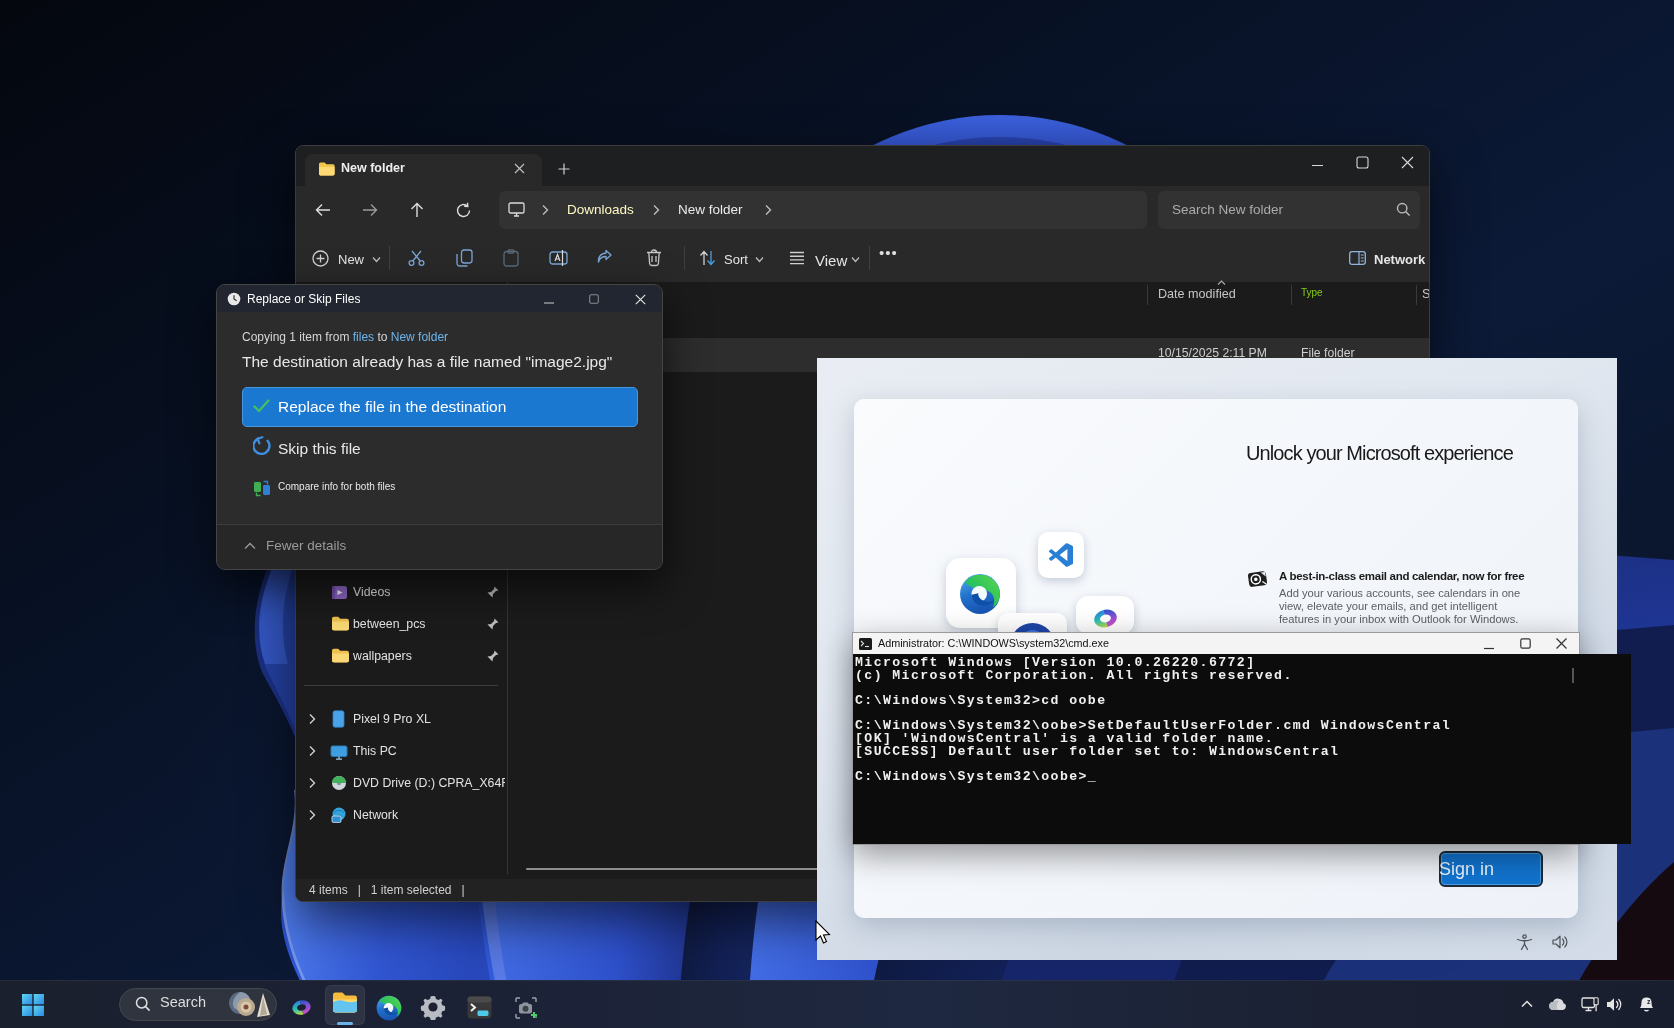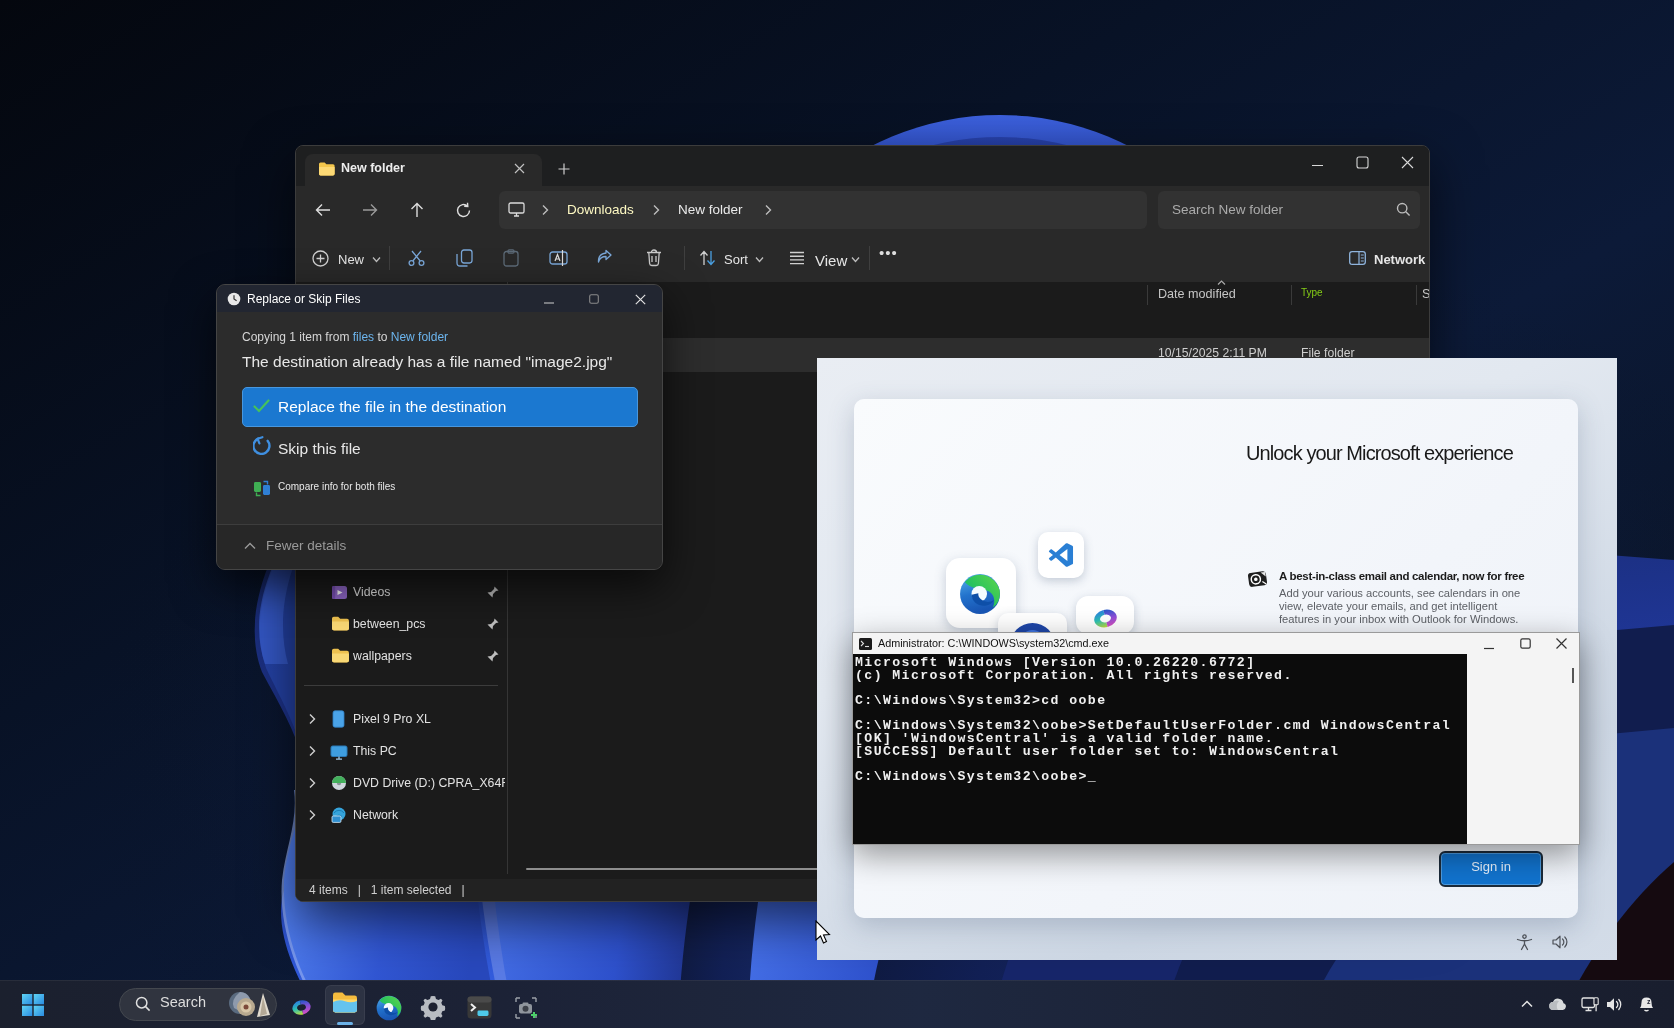--- a/index.html
+++ b/index.html
@@ -378,21 +378,21 @@
             <rect x="19" y="-6" width="25" height="50"></rect>
           </clipPath>
     </defs>
     <g transform="rotate(-14 19 19)">
     <path d="M 5,19 a 14,10.8 0 1 0 28,0 a 14,10.8 0 1 0 -28,0 Z M 12.2,19 a 6.8,4.6 0 1 0 13.6,0 a 6.8,4.6 0 1 0 -13.6,0 Z" fill-rule="evenodd" fill="url(#cpc)" clip-path="url(#cpcl)"></path>
     <path d="M 5,19 a 14,10.8 0 1 0 28,0 a 14,10.8 0 1 0 -28,0 Z M 12.2,19 a 6.8,4.6 0 1 0 13.6,0 a 6.8,4.6 0 1 0 -13.6,0 Z" fill-rule="evenodd" fill="url(#cpd)" clip-path="url(#cpcr)"></path>
     </g>
   </svg>
 
   <div class="abs" style="left:622px;top:493px;width:104px;height:36px;background:#1173ce;border:2px solid #1c2b3a;border-radius:6px;box-shadow:inset 0 0 0 1px #4d9bdf"></div>
-  <div class="abs" style="left:622px;top:501px;width:104px;text-align:center;font-size:13px;color:#eaf4ff">Sign in</div>
+  <div class="abs" style="left:622px;top:501px;width:104px;font-size:18px;color:#eaf4ff">Sign in</div>
 
   <svg class="abs" style="left:699px;top:576px" width="17" height="17" viewBox="0 0 17 17">
         <circle cx="8.5" cy="2.6" r="1.7" fill="none" stroke="#4d5158" stroke-width="1.3"></circle>
         <path d="M1.5,5.5 q7,2.5 14,0 M5.5,15.5 l3,-5.5 l3,5.5 M8.5,6.5 v3.5" fill="none" stroke="#4d5158" stroke-width="1.3" stroke-linecap="round"></path>
       </svg>
   <svg class="abs" style="left:735px;top:577px" width="16" height="14" viewBox="0 0 16 14">
         <path d="M1,5 h3 l4,-3.8 v11.6 L4,9 H1 Z" fill="none" stroke="#4d5158" stroke-width="1.2" stroke-linejoin="round"></path>
         <path d="M10.5,4 a4,4 0 0 1 0,6 M12.8,2 a7,7 0 0 1 0,10" fill="none" stroke="#4d5158" stroke-width="1.2" stroke-linecap="round"></path>
       </svg>
 </div>
@@ -410,21 +410,21 @@
   <div class="abs" style="left:25px;top:4px;font-size:10.8px;color:#111111">Administrator: C:\WINDOWS\system32\cmd.exe</div>
   <svg class="abs" style="left:631px;top:10px" width="11" height="11" viewBox="0 0 11 11">
         <path d="M0,5.5 H10" stroke="#333" stroke-width="1.2"></path>
       </svg>
   <svg class="abs" style="left:667px;top:5px" width="11" height="11" viewBox="0 0 11 11">
         <rect x="0.8" y="0.8" width="9.4" height="9.4" rx="1.6" fill="none" stroke="#333" stroke-width="1.2"></rect>
       </svg>
   <svg class="abs" style="left:703px;top:5px" width="11" height="11" viewBox="0 0 11 11">
         <path d="M0.5,0.5 L10.5,10.5 M10.5,0.5 L0.5,10.5" stroke="#333" stroke-width="1.2"></path>
       </svg>
-  <div class="abs" style="left:0px;top:21px;width:614px;height:190px;background:#0c0c0c;font-family:'Liberation Mono',monospace;font-weight:bold;font-size:13.2px;letter-spacing:1.4px;line-height:12.65px;color:#f0f0f0;white-space:pre;overflow:hidden;padding:3px 0 0 2px">Microsoft Windows [Version 10.0.26220.6772]
+  <div class="abs" style="left:0px;top:21px;width:778px;height:190px;background:#0c0c0c;font-family:'Liberation Mono',monospace;font-weight:bold;font-size:13.2px;letter-spacing:1.4px;line-height:12.65px;color:#f0f0f0;white-space:pre;overflow:hidden;padding:3px 0 0 2px">Microsoft Windows [Version 10.0.26220.6772]
 (c) Microsoft Corporation. All rights reserved.
 
 C:\Windows\System32&gt;cd oobe
 
 C:\Windows\System32\oobe&gt;SetDefaultUserFolder.cmd WindowsCentral
 [OK] 'WindowsCentral' is a valid folder name.
 [SUCCESS] Default user folder set to: WindowsCentral
 
 C:\Windows\System32\oobe&gt;_</div>
   <div class="abs" style="left:719px;top:35px;width:2px;height:15px;background:#555555"></div>

